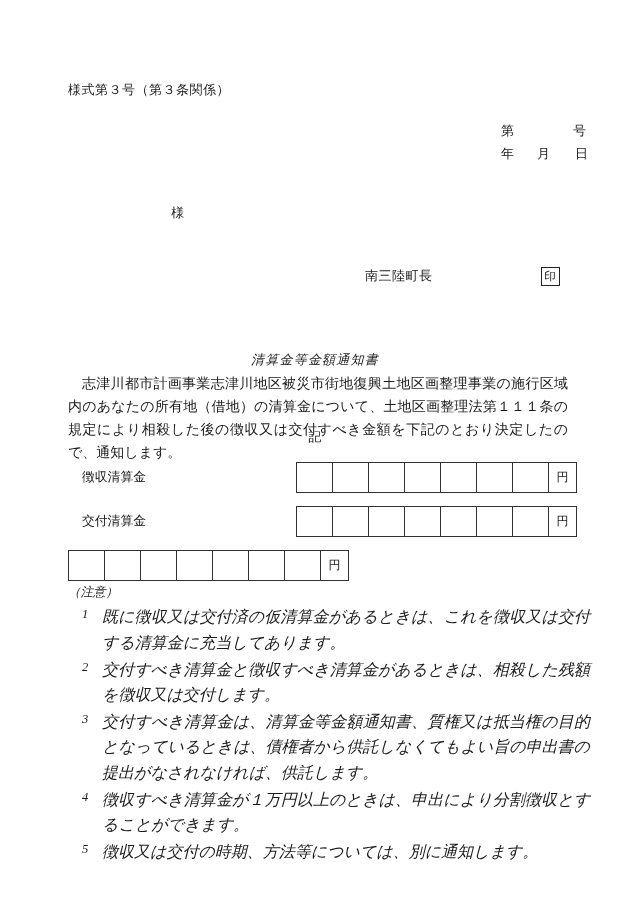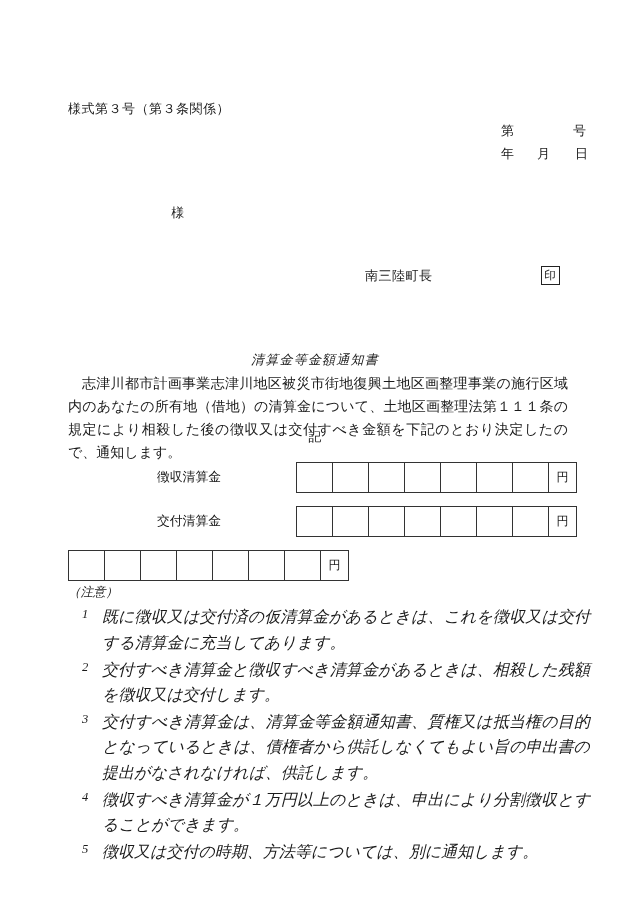--- a/index.html
+++ b/index.html
@@ -22,21 +22,20 @@
   }
 
   
   .form-no {
     position: absolute;
     left: 68px;
     top: 80px;
     font-size: 13px;
     letter-spacing: 0.5px;
     white-space: nowrap;
-    margin-top: 19px;
   }
 
   
   .docmeta {
     position: absolute;
     right: 42px;
     top: 120px;
     font-size: 13px;
     text-align: left;
   }
@@ -64,21 +63,21 @@
     display: inline-block;
     width: 0px;
   }
 
   
   .issuer {
     position: absolute;
     left: 365px;
     top: 266px;
     display: flex;
-    align-items: flex-start;
+    align-items: flex-end;
     font-size: 13px;
     white-space: nowrap;
   }
   .issuer-name { letter-spacing: 0.5px; }
   .seal-box {
     margin-left: 108px;
     width: 19px;
     height: 19px;
     border: 1px solid #222;
     display: flex;
@@ -128,21 +127,20 @@
     position: absolute;
     left: 68px;
     top: 462px;
     width: 522px;
   }
   .amount-row {
     display: flex;
     align-items: center;
     height: 31px;
     margin-bottom: 13px;
-    text-align: center;
   }
   .amount-label {
     width: 228px;
     padding-left: 14px;
     font-size: 12.8px;
     box-sizing: border-box;
     white-space: nowrap;
   }
   .amount-grid {
     display: flex;

